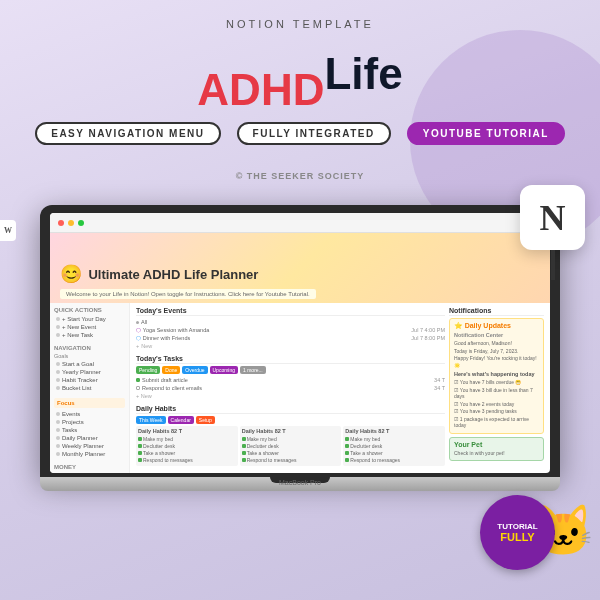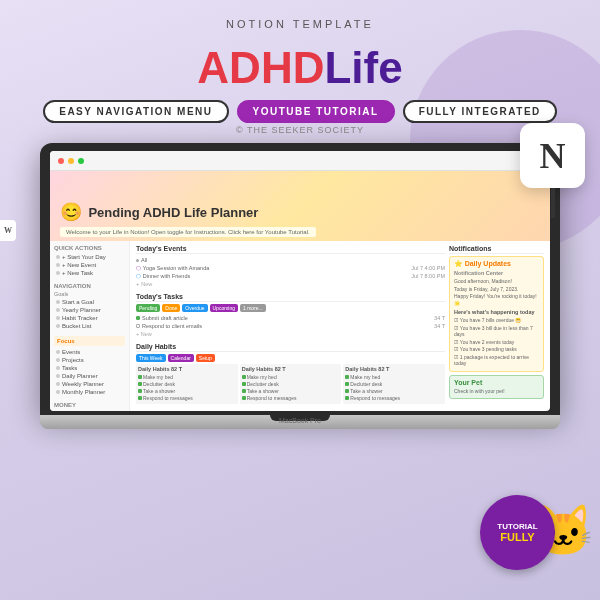--- a/index.html
+++ b/index.html
@@ -40,43 +40,43 @@
       padding-top: 18px;
     }
 
     
     .notion-label {
       font-family: 'Arial', sans-serif;
       font-size: 11px;
       letter-spacing: 3px;
       color: #555;
       text-transform: uppercase;
-      margin-bottom: 16px;
+      margin-bottom: 6px;
     }
 
     
     .title-row {
       display: flex;
       align-items: center;
       gap: 0px;
       font-size: 44px;
       font-weight: 900;
       font-family: 'Arial Black', 'Arial', sans-serif;
       line-height: 1;
       margin-bottom: 10px;
     }
-    .title-adhd { color: #e63946; }
-    .title-life { color: #4c1d95; }
+    .title-adhd { color: #e63946; margin-top: 32px; }
+    .title-life { color: #0f172a; }
     .title-planner { color: #9c27b0; }
 
     
     .badges-row {
       display: flex;
-      gap: 8px;
-      margin-bottom: 2px;
+      gap: 16px;
+      margin-bottom: 26px;
       align-items: center;
     }
     .badge {
       border: 2px solid #333;
       border-radius: 20px;
       padding: 4px 14px;
       font-size: 10px;
       font-weight: 700;
       font-family: 'Arial', sans-serif;
       letter-spacing: 1.5px;
@@ -88,22 +88,23 @@
       background: #9c27b0;
       color: white;
       border-color: #9c27b0;
     }
 
     
     .copyright {
       font-size: 9px;
       color: #888;
       letter-spacing: 1px;
-      margin-bottom: 8px;
+      margin-bottom: 24px;
       font-family: 'Arial', sans-serif;
+      font-weight: bold;
     }
 
     
     .laptop-container {
       position: relative;
       width: 520px;
       margin: 0 auto;
     }
 
     
@@ -490,22 +491,22 @@
 
   <div class="notion-label">NOTION TEMPLATE</div>
 
   <div class="title-row">
     <span class="title-adhd">ADHD </span>
     <span class="title-life">Life </span>
   </div>
 
   <div class="badges-row">
     <div class="badge">EASY NAVIGATION MENU</div>
+    <div class="badge">FULLY INTEGRATED</div>
     <div class="badge badge-youtube">YOUTUBE TUTORIAL</div>
-    <div class="badge">FULLY INTEGRATED</div>
   </div>
 
   <div class="copyright">© THE SEEKER SOCIETY</div>
 
   <div class="laptop-container">
 
     <div class="notion-icon">
       <span class="notion-n">N</span>
       <div class="notion-icon-pole"></div>
     </div>
@@ -517,21 +518,21 @@
           <div class="notion-topbar">
             <div class="topbar-btn btn-red"></div>
             <div class="topbar-btn btn-yellow"></div>
             <div class="topbar-btn btn-green"></div>
           </div>
 
           <div class="notion-header">
             <div style="display:flex; flex-direction:column;">
               <div style="display:flex; align-items:center; margin-bottom:2px;">
                 <span class="notion-emoji">😊</span>
-                <span class="notion-title-text">Pending ADHD Life Planner</span>
+                <span class="notion-title-text">Ultimate ADHD Life Planner</span>
               </div>
               <span class="notion-subtitle">Welcome to your Life in Notion! Open toggle for Instructions. Click here for Youtube Tutorial.</span>
             </div>
           </div>
 
           <div class="notion-body">
 
             <div class="notion-sidebar">
               <div class="sidebar-section">
                 <div class="sidebar-section-title">Quick Actions</div>

